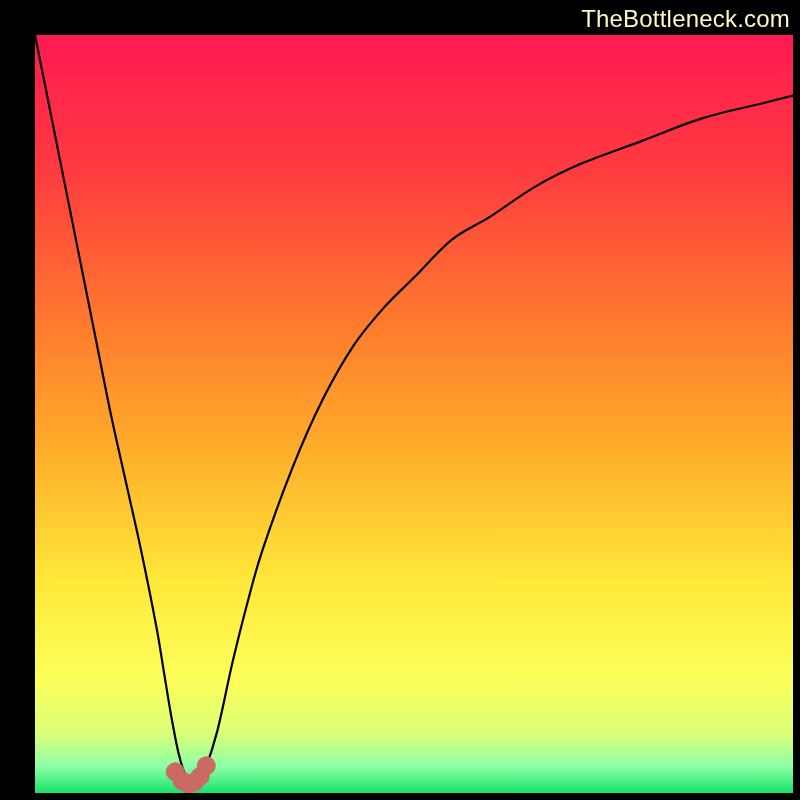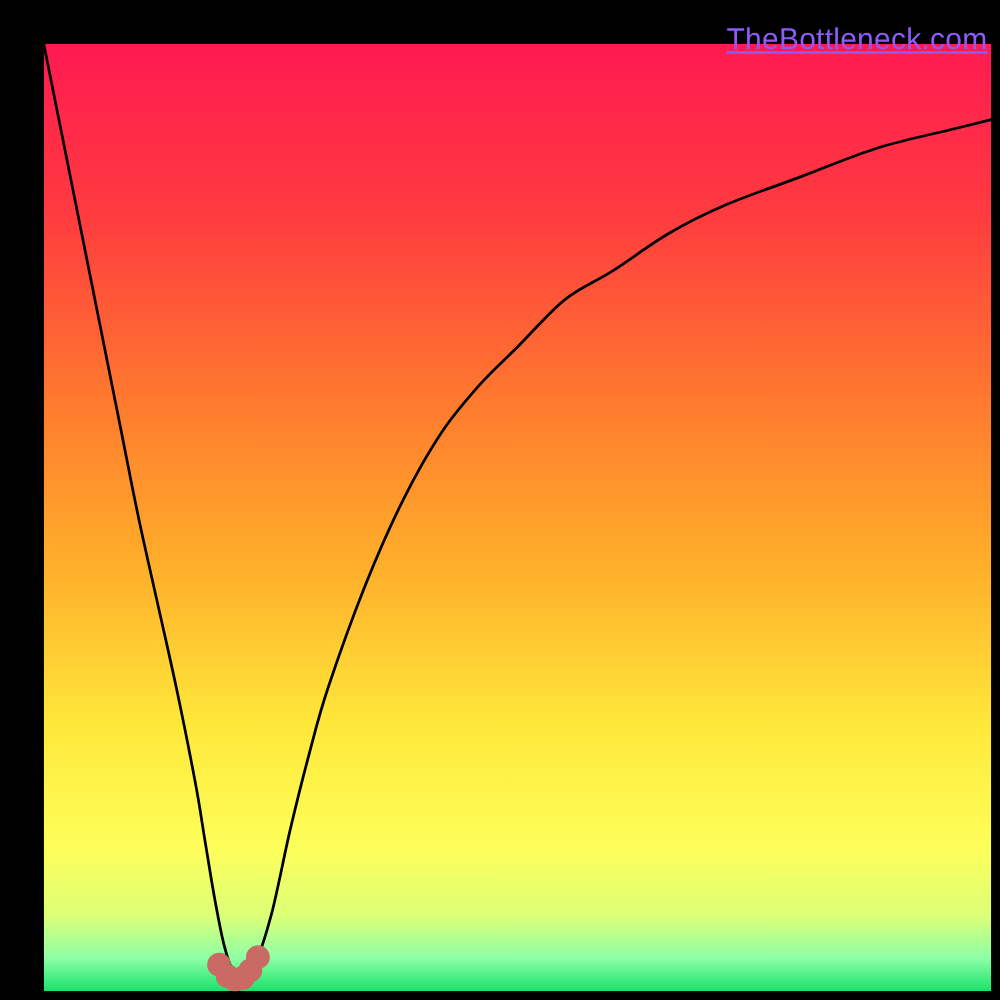--- a/index.html
+++ b/index.html
@@ -21,27 +21,26 @@
   }
   .plot {
     position: absolute;
     left: 0;
     top: 0;
     width: 758px;
     height: 758px;
   }
   .watermark {
     position: absolute;
-    top: 18px;
+    top: 5px;
     right: 10px;
-    color: #8b5cf6;
+    color: #fef9c3;
     font-size: 24px;
     font-weight: 400;
     letter-spacing: 0.2px;
-    text-decoration: underline;
   }
   svg { display: block; }
 </style>
 </head>
 <body>
 
 <div class="frame">
   <svg class="plot" viewBox="0 0 758 758">
     <defs>
       <linearGradient id="bg-grad" x1="0" y1="0" x2="0" y2="1">

